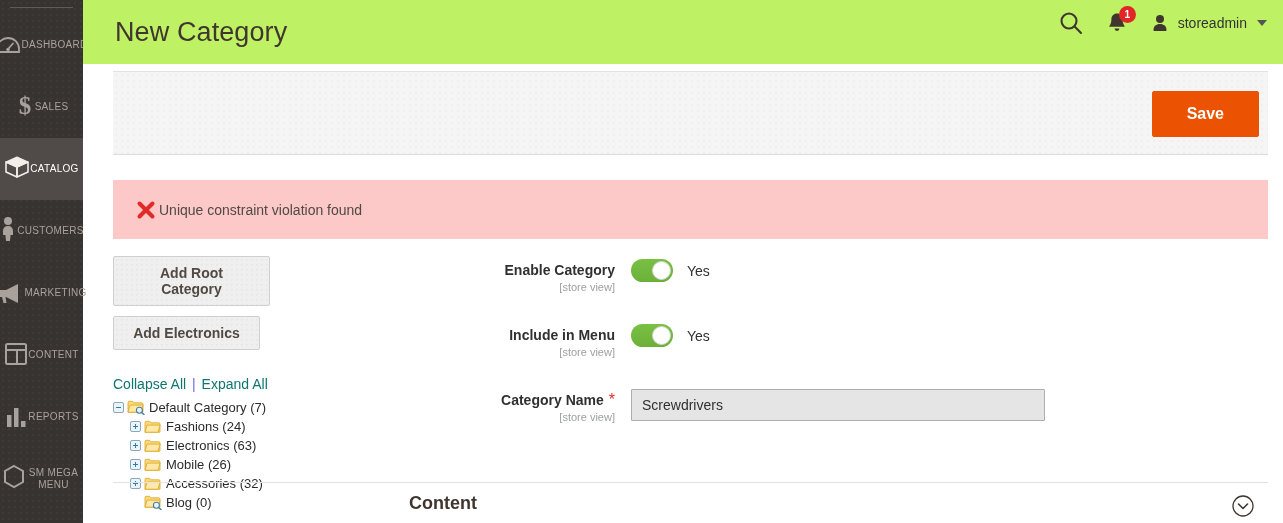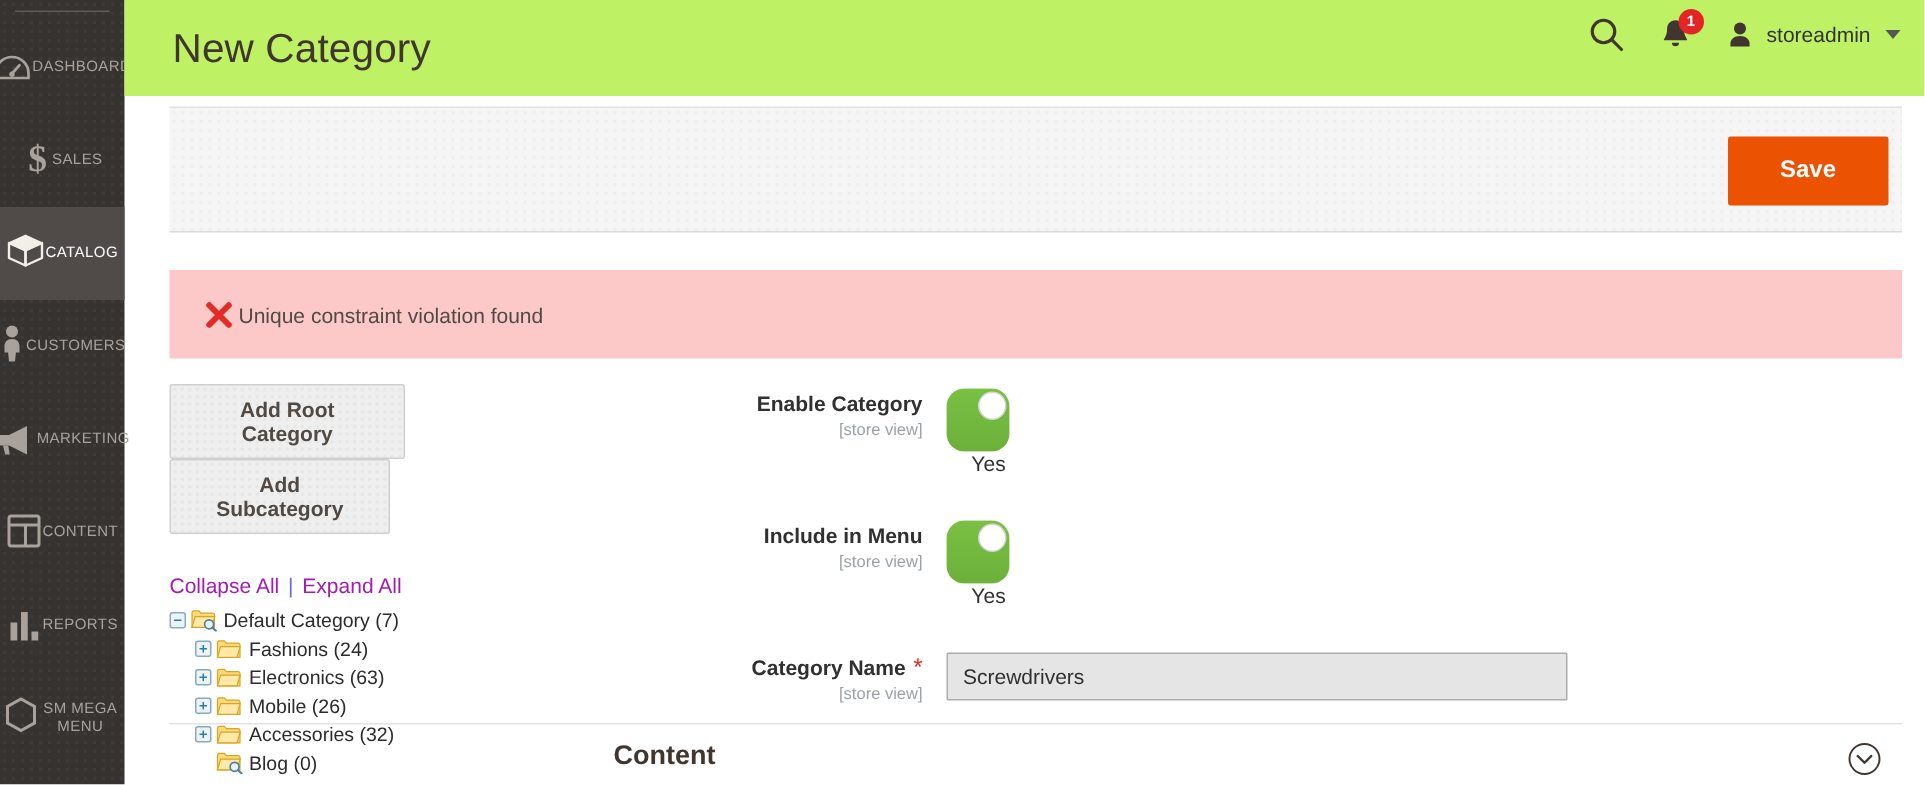--- a/index.html
+++ b/index.html
@@ -119,32 +119,32 @@
     position: absolute; left: 113px; top: 256px;
     width: 290px;
   }
   .btn-secondary {
     display: block;
     background: #efefef;
     background-image: radial-gradient(rgba(0,0,0,0.035) 1px, transparent 1px);
     background-size: 5px 5px;
     border: 1px solid #cfcfcf; border-radius: 2px;
     color: #514943; font-size: 14px; font-weight: bold;
-    padding: 8px 15px; 
+    padding: 8px 15px; margin-bottom: 10px;
     cursor: pointer; text-align: center;
     font-family: "Liberation Sans", sans-serif;
   }
   #add-root-category { width: 157px; }
   #add-subcategory { width: 147px; }
 
   .tree-links {
     margin-top: 26px; margin-bottom: 6px;
     font-size: 14px; color: #6b6bd6;
   }
-  .tree-links a { color: #a21caf; text-decoration: none; cursor: pointer; }
+  .tree-links a { color: #0f766e; text-decoration: none; cursor: pointer; }
   .tree-links .sep { color: #6b6bd6; margin: 0 2px; }
 
   .tree { font-size: 13px; color: #303030; }
   .tree-node {
     display: flex; align-items: center;
     height: 19px; white-space: nowrap;
     cursor: pointer;
   }
   .tree-node .indent { display: inline-block; }
   .toggle-box {
@@ -177,21 +177,21 @@
   }
   .field-label {
     font-size: 14px; font-weight: bold; color: #303030;
     line-height: 17px;
   }
   .req-star { color: #e02b27; font-weight: normal; margin-left: 5px; }
   .field-scope {
     display: block; font-size: 11px; color: #9ba1a6;
     line-height: 14px; margin-top: 1px;
   }
-  .field-ctrl { display: flex; align-items: center; padding-top: 3px; flex-direction: column; }
+  .field-ctrl { display: flex; align-items: center; padding-top: 3px; }
   .toggle {
     width: 42px; height: 23px; border-radius: 12px;
     background: #79a22e; position: relative; cursor: pointer;
     flex: 0 0 42px;
     background-image: linear-gradient(#79c043, #6cb03a);
   }
   .toggle .knob {
     position: absolute; top: 2px; right: 2px;
     width: 19px; height: 19px; border-radius: 50%;
     background: #ffffff; border: 1px solid #d6d6d6;
@@ -351,21 +351,21 @@
       <svg width="20" height="20" viewBox="0 0 20 20">
         <line x1="3.5" y1="3.5" x2="16.5" y2="16.5" stroke="#e02b27" stroke-width="4" stroke-linecap="round"></line>
         <line x1="16.5" y1="3.5" x2="3.5" y2="16.5" stroke="#e02b27" stroke-width="4" stroke-linecap="round"></line>
       </svg>
     </span>
     <span class="err-text">Unique constraint violation found</span>
   </div>
 
   <div class="tree-col">
     <button class="btn-secondary" id="add-root-category">Add Root Category</button>
-    <button class="btn-secondary" id="add-subcategory">Add Subcategory</button>
+    <button class="btn-secondary" id="add-subcategory">Add Electronics</button>
 
     <div class="tree-links">
       <a>Collapse All</a>
       <span class="sep">|</span>
       <a>Expand All</a>
     </div>
 
     <div class="tree" id="category-tree">
         <div class="tree-node">
           <span class="toggle-box"></span>

